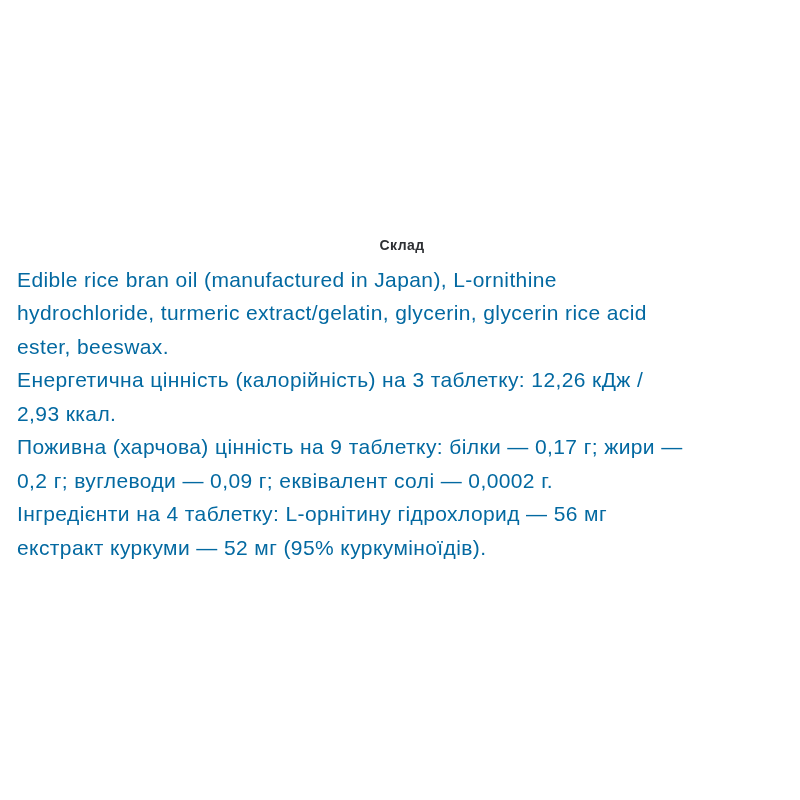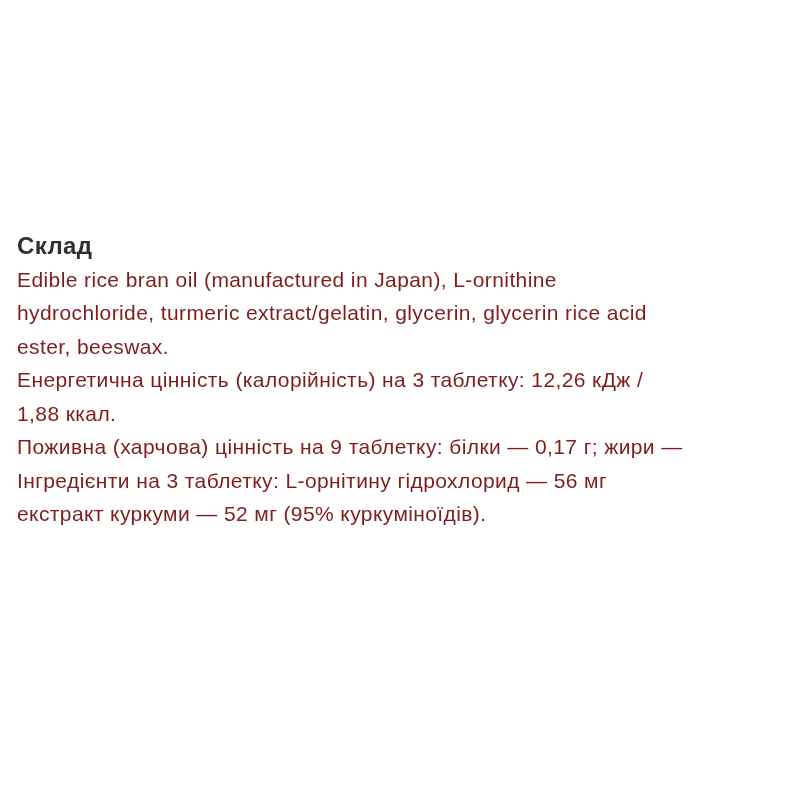--- a/index.html
+++ b/index.html
@@ -14,53 +14,55 @@
     font-family: "Liberation Sans", "DejaVu Sans", sans-serif;
     overflow: hidden;
   }
   .content-block {
     position: absolute;
     left: 17px;
     top: 229px;
     width: 770px;
   }
   .heading {
-    font-size: 24px;
+    font-size: 14px;
     line-height: 33.5px;
     font-weight: 600;
     color: #2e3034;
     letter-spacing: 0.4px;
+    text-align: center;
   }
   .text-line {
     font-size: 21px;
     line-height: 33.5px;
     font-weight: 400;
-    color: #7f1d1d;
+    color: #0369a1;
     letter-spacing: 0.4px;
     white-space: nowrap;
   }
 </style>
 </head>
 <body>
 
 <div class="content-block">
   <div class="heading">Склад</div>
 
   <div>
     <div class="text-line">Edible rice bran oil (manufactured in Japan), L-ornithine</div>
     <div class="text-line">hydrochloride, turmeric extract/gelatin, glycerin, glycerin rice acid</div>
     <div class="text-line">ester, beeswax.</div>
   </div>
 
   <div>
     <div class="text-line">Енергетична цінність (калорійність) на 3 таблетку: 12,26 кДж /</div>
-    <div class="text-line">1,88 ккал.</div>
+    <div class="text-line">2,93 ккал.</div>
   </div>
 
   <div>
     <div class="text-line">Поживна (харчова) цінність на 9 таблетку: білки — 0,17 г; жири —</div>
+    <div class="text-line">0,2 г; вуглеводи — 0,09 г; еквівалент солі — 0,0002 г.</div>
   </div>
 
   <div>
-    <div class="text-line">Інгредієнти на 3 таблетку: L-орнітину гідрохлорид — 56 мг</div>
+    <div class="text-line">Інгредієнти на 4 таблетку: L-орнітину гідрохлорид — 56 мг</div>
     <div class="text-line">екстракт куркуми — 52 мг (95% куркуміноїдів).</div>
   </div>
 </div>
 
 </body></html>

